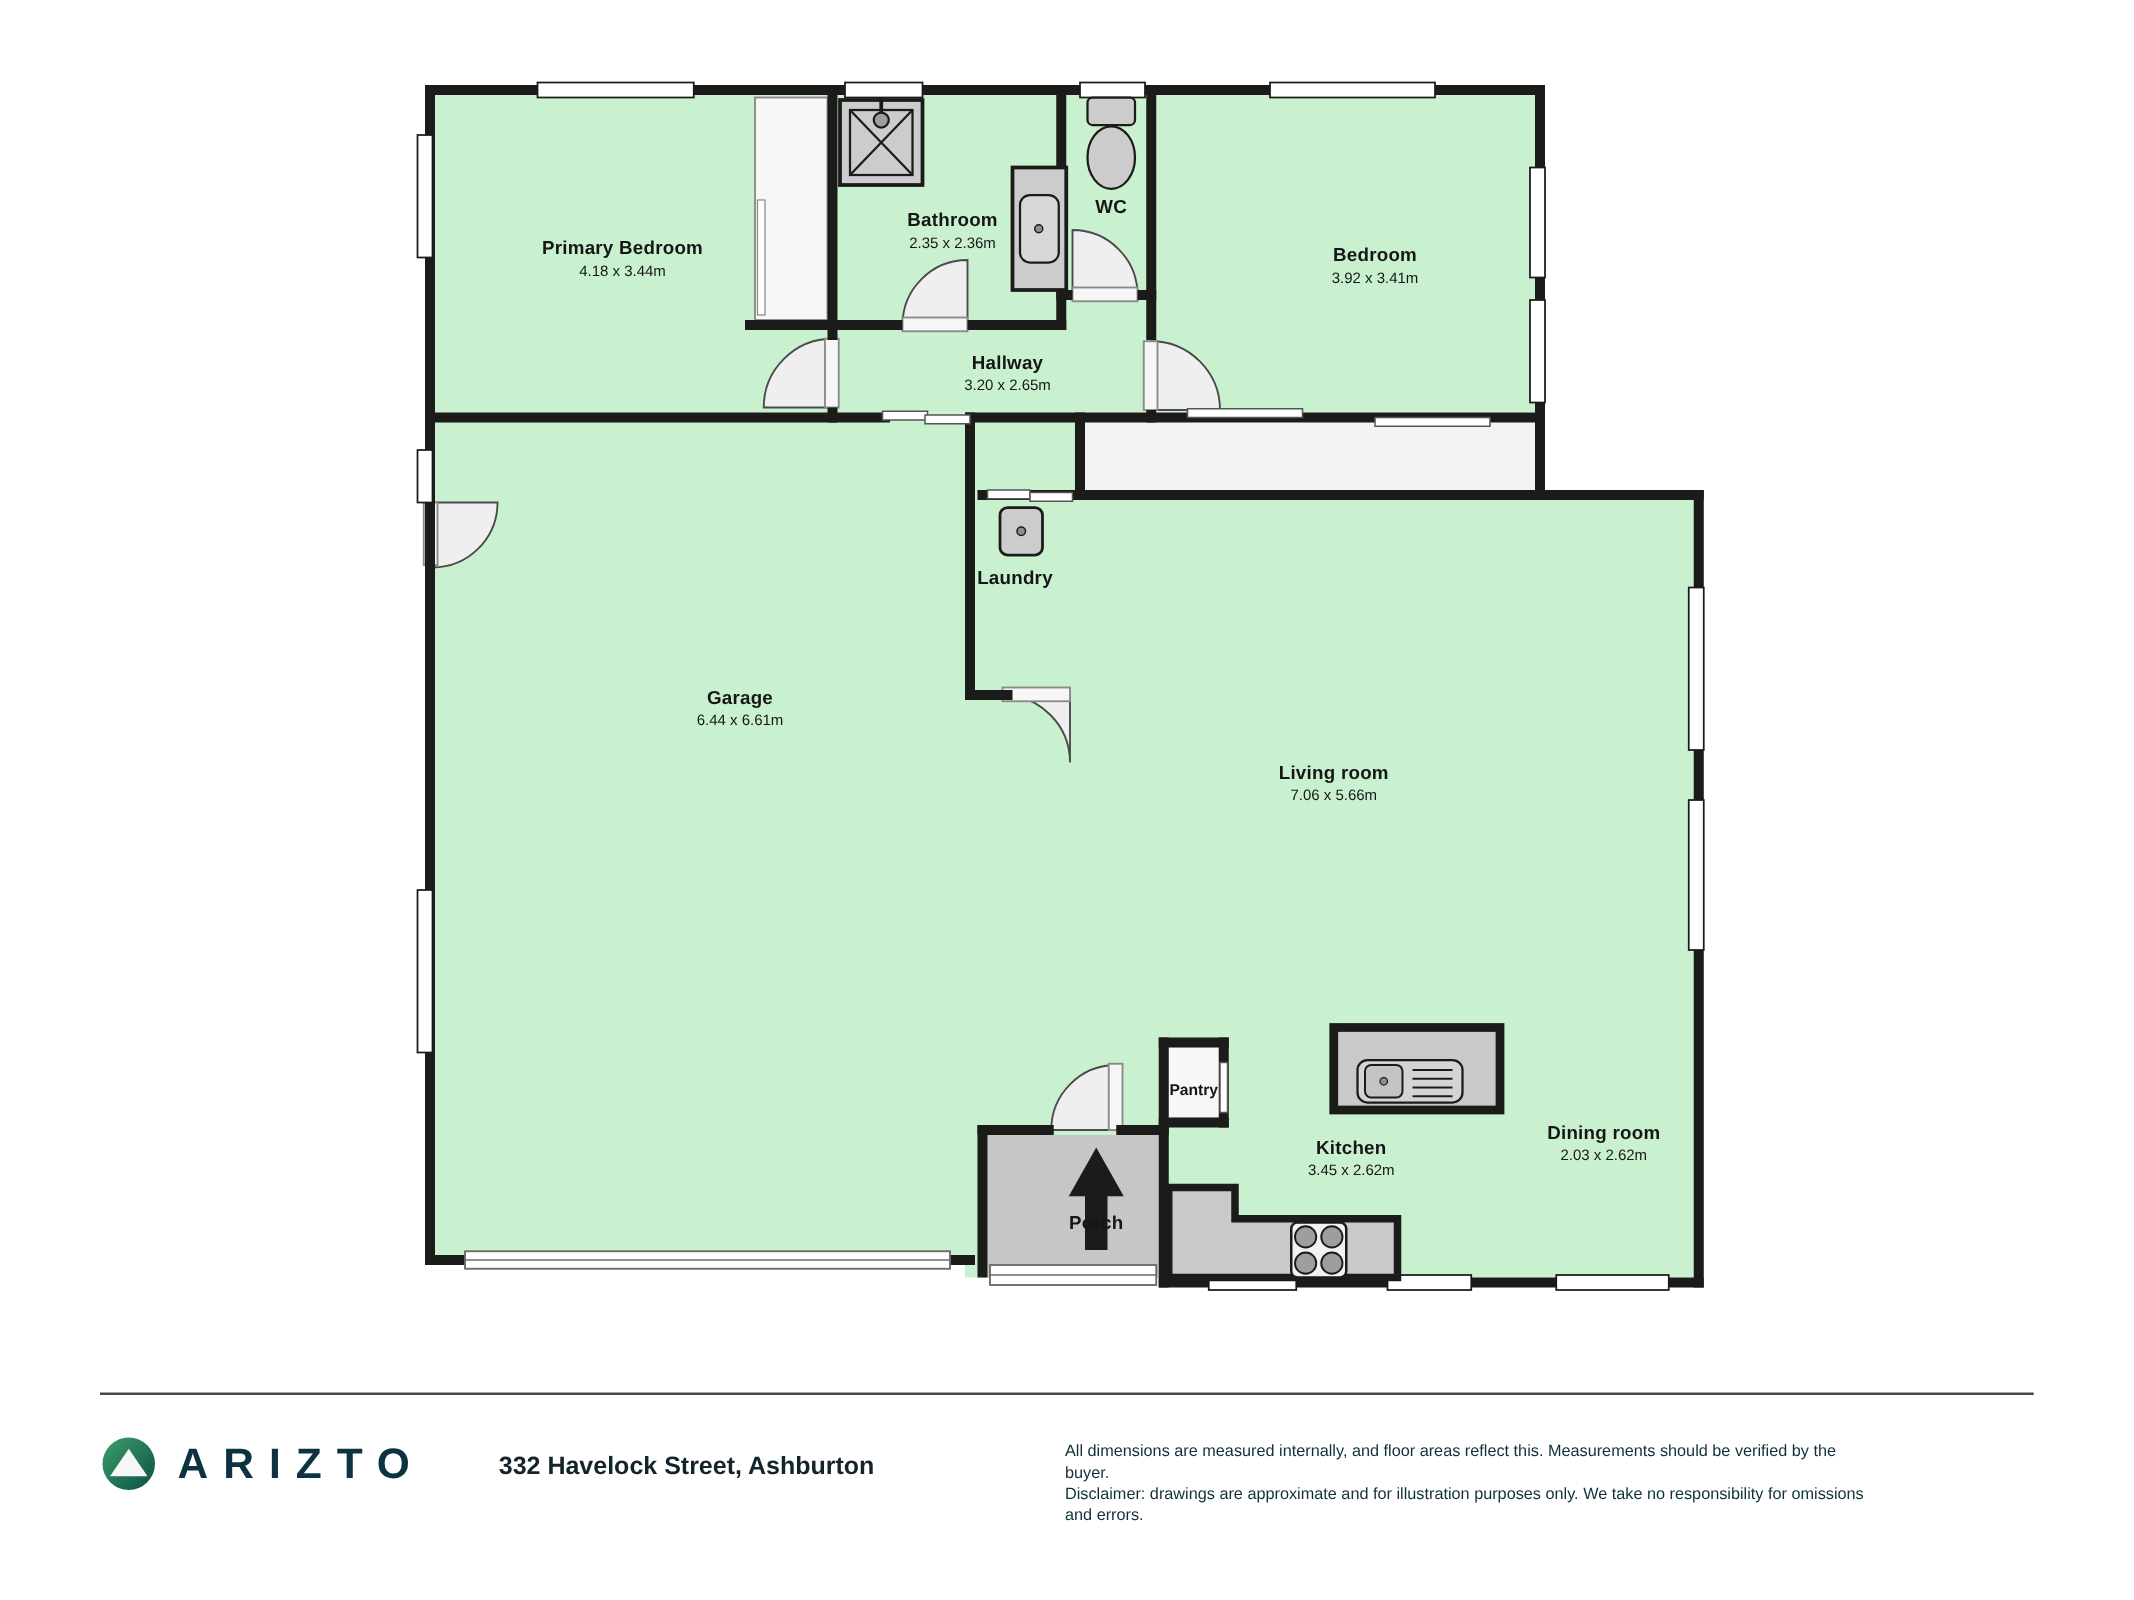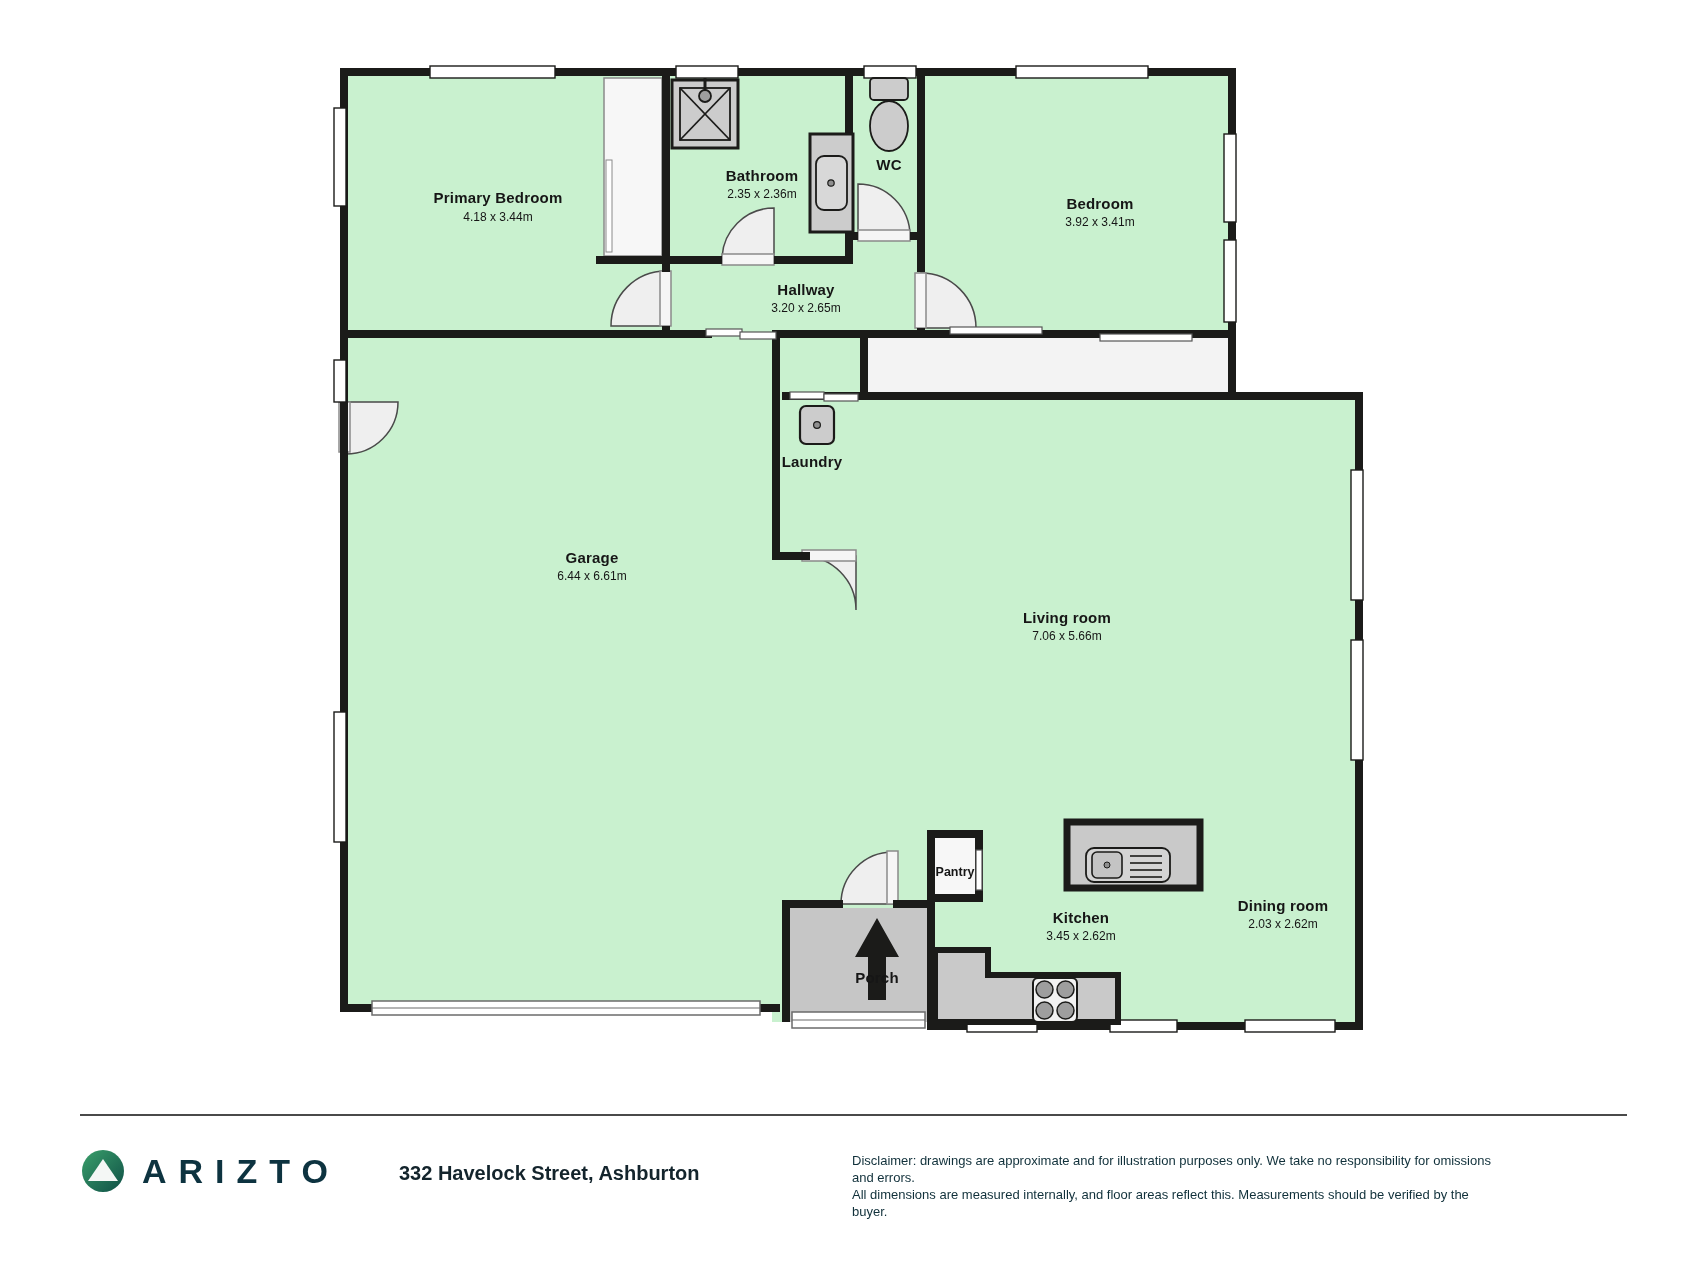--- a/index.html
+++ b/index.html
@@ -237,18 +237,18 @@
           <stop offset="0" stop-color="#3aa06b"></stop>
               <stop offset="1" stop-color="#0f4f46"></stop>
         </linearGradient>
       </defs>
       <path d="M8,33 L23,11 L38,33 Z" fill="#f4f7f5"></path>
     </svg>
     <span id="brand-word">ARIZTO</span>
   </div>
   <div id="address">332 Havelock Street, Ashburton</div>
   <div id="disclaimer">
+    <div>All dimensions are measured internally, and floor areas reflect this. Measurements should be verified by the buyer.</div>
     <div>Disclaimer: drawings are approximate and for illustration purposes only. We take no responsibility for omissions and errors.</div>
-    <div>All dimensions are measured internally, and floor areas reflect this. Measurements should be verified by the buyer.</div>
   </div>
 </div>
 
 </div>
 
 </body></html>

